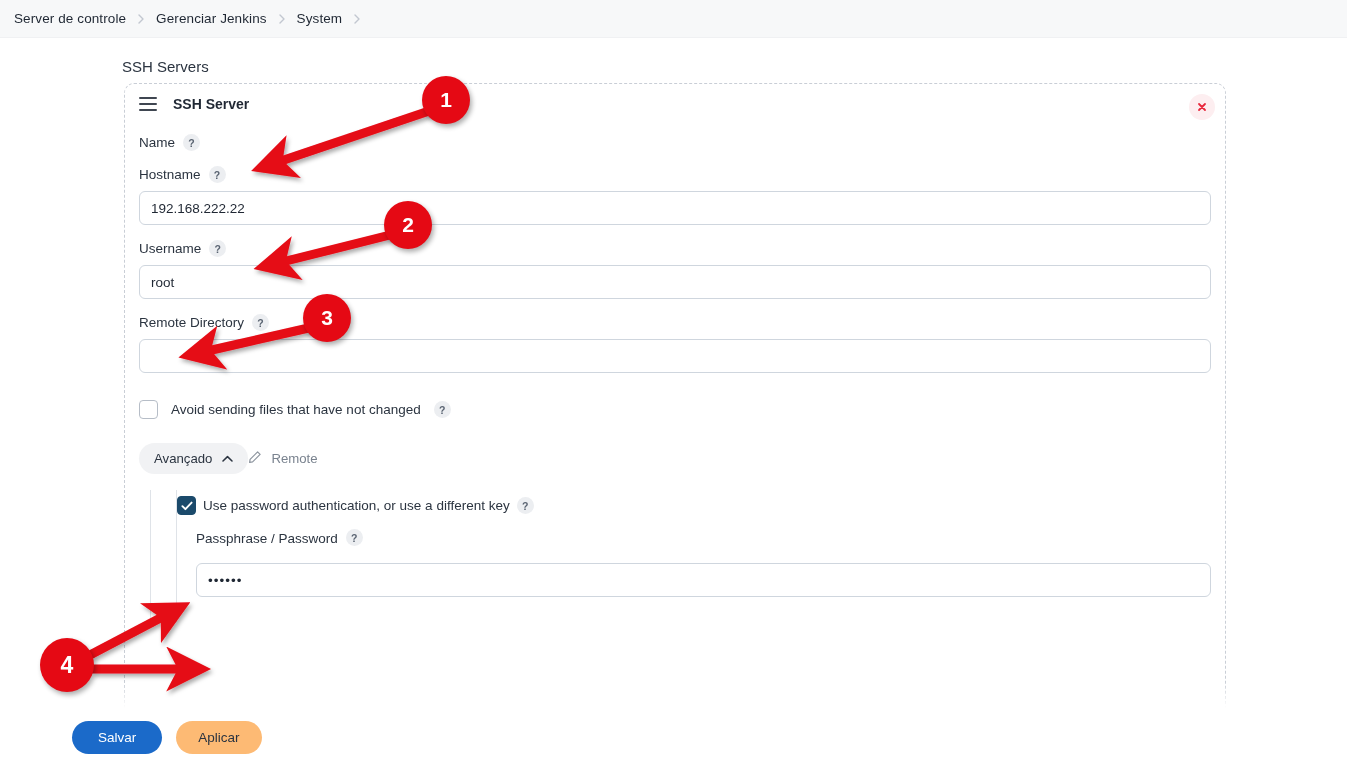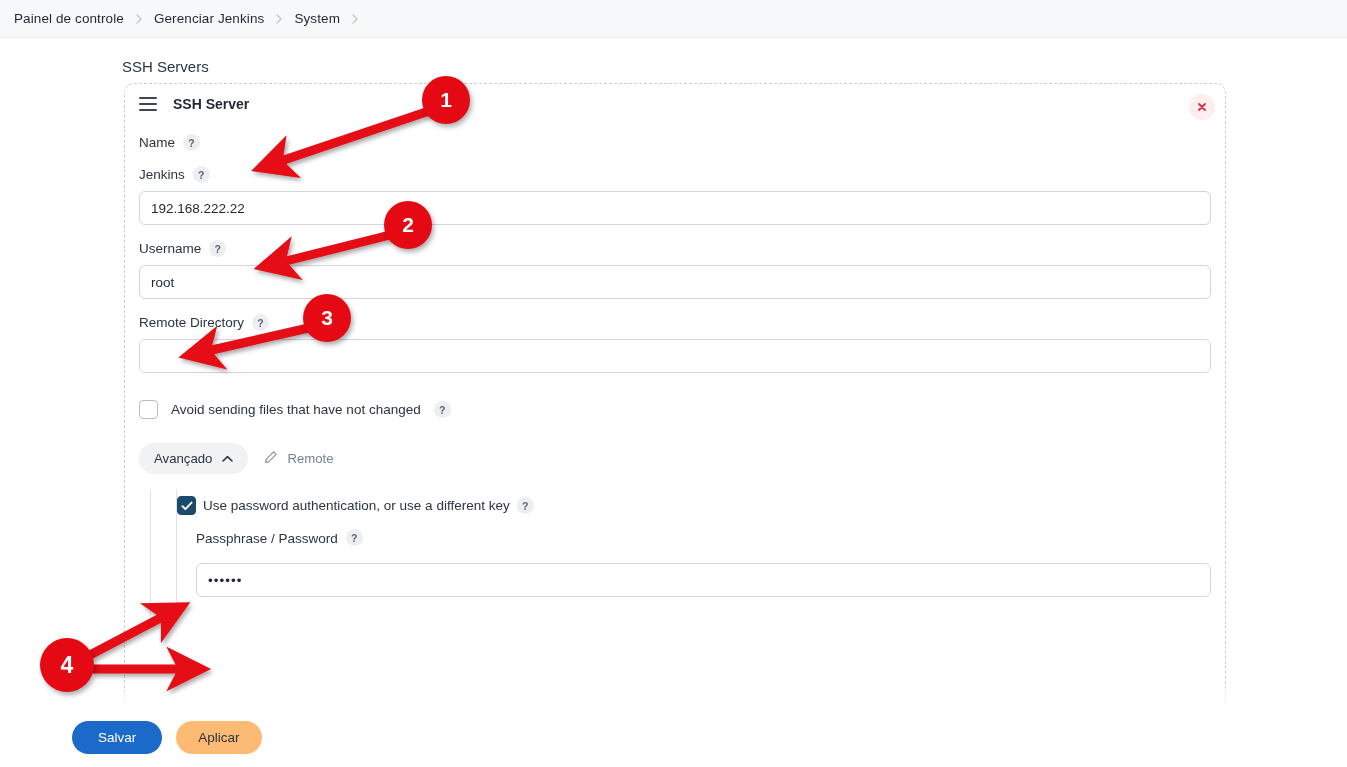--- a/index.html
+++ b/index.html
@@ -97,21 +97,21 @@
   }
   .cb {
     width: 19px; height: 19px; border-radius: 4px; flex: none;
     border: 1.5px solid #b6bdc7; background: #fff; cursor: pointer;
     display: inline-flex; align-items: center; justify-content: center;
   }
   .cb.checked { background: #1b4a6b; border-color: #1b4a6b; }
   .cb.checked svg { display: block; }
   .cb-label { font-size: 13.5px; color: #2b3440; }
 
-  .adv-row { display: flex; align-items: center; gap: 16px; }
+  .adv-row { display: flex; align-items: center; }
   .adv-btn {
     display: inline-flex; align-items: center; gap: 10px;
     background: #f1f2f4; border: none; border-radius: 18px;
     height: 31px; padding: 0 15px;
     font-size: 13.2px; color: #2b3440; cursor: pointer;
     font-family: "Liberation Sans", sans-serif;
   }
   .edited {
     display: inline-flex; align-items: center; gap: 9px;
     font-size: 13.2px; color: #7a838f;
@@ -165,21 +165,21 @@
     display: flex; align-items: center; justify-content: center;
     box-shadow: 2px 3px 5px rgba(0,0,0,.32);
   }
 </style>
 </head>
 <body>
 
 <div id="root">
 
   <div class="breadcrumb-bar">
-    <span class="crumb">Painel de controle</span>
+    <span class="crumb">Server de controle</span>
     <span class="crumb-sep">
       <svg width="10" height="10" viewBox="0 0 10 10">
           <path d="M3 1 L7 5 L3 9" fill="none" stroke="#c2c7d0" stroke-width="1.4" stroke-linecap="round" stroke-linejoin="round"></path>
         </svg>
     </span>
     <span class="crumb">Gerenciar Jenkins</span>
     <span class="crumb-sep">
       <svg width="10" height="10" viewBox="0 0 10 10">
           <path d="M3 1 L7 5 L3 9" fill="none" stroke="#c2c7d0" stroke-width="1.4" stroke-linecap="round" stroke-linejoin="round"></path>
         </svg>
@@ -217,21 +217,21 @@
 
         <div class="field">
           <div class="field-label">
             <span>Name</span>
             <span class="help-badge">?</span>
           </div>
         </div>
 
         <div class="field">
           <div class="field-label">
-            <span>Jenkins</span>
+            <span>Hostname</span>
             <span class="help-badge">?</span>
           </div>
           <input class="text-input" value="192.168.222.22" style="">
         </div>
 
         <div class="field">
           <div class="field-label">
             <span>Username</span>
             <span class="help-badge">?</span>
           </div>

